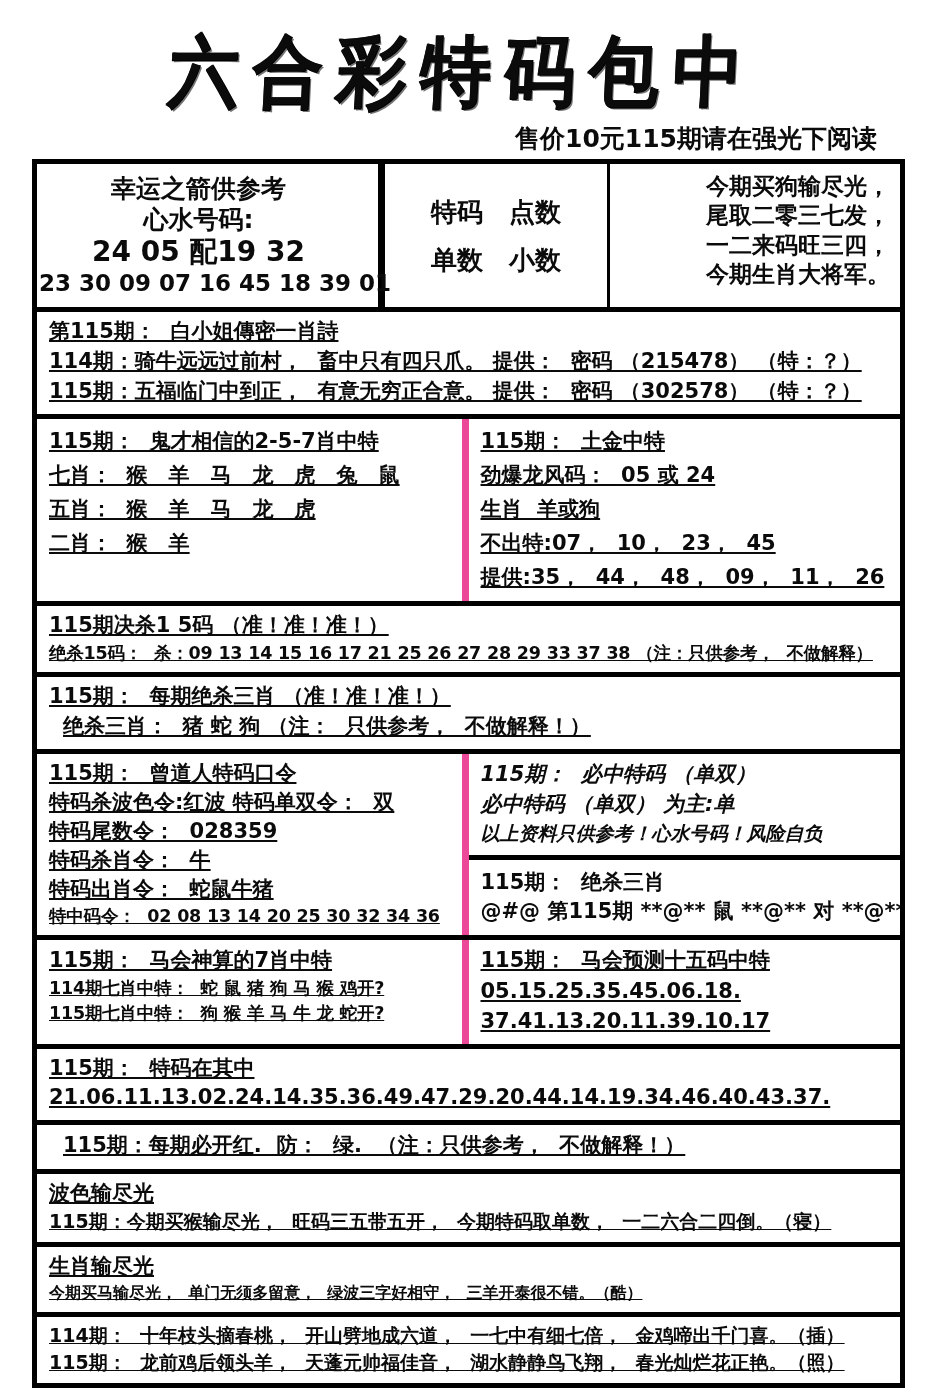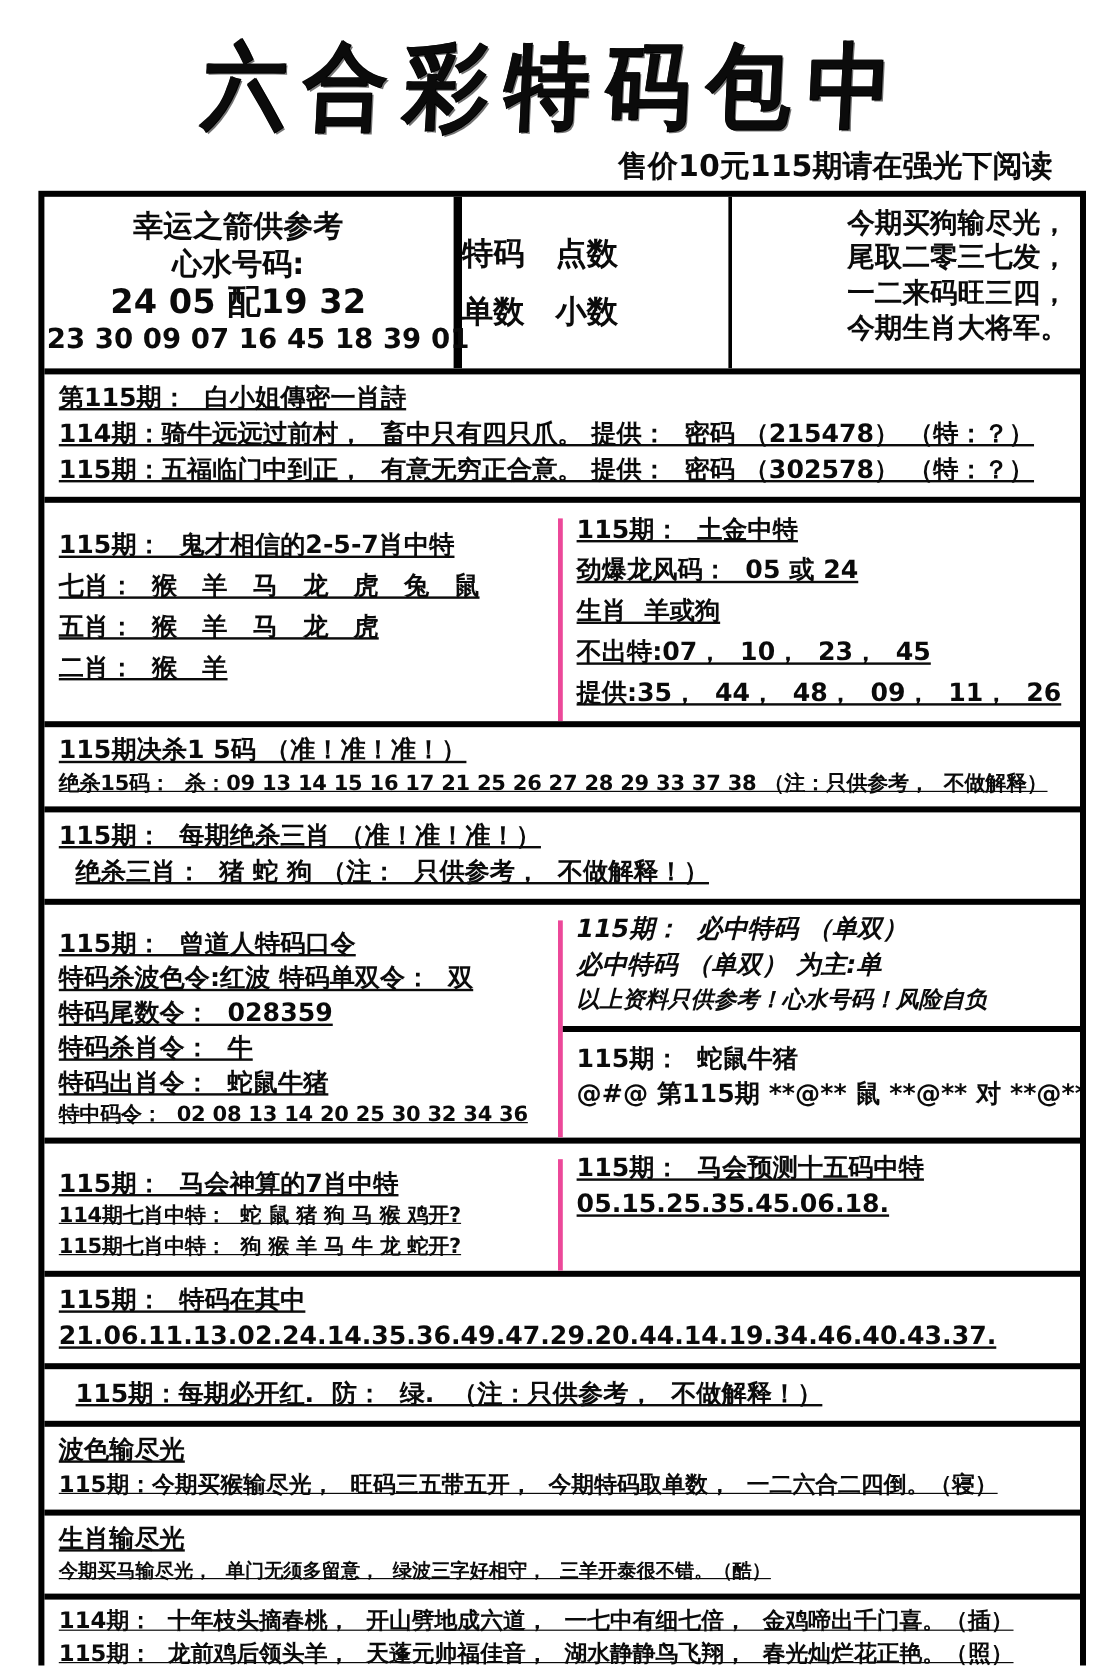--- a/index.html
+++ b/index.html
@@ -50,29 +50,29 @@
     width: 348px; border-right: 7px solid #000;
     text-align: center; padding: 10px 20px 10px 2px;
   }
   .lucky .line { line-height: 1.22; }
   .lucky-l1 { font-size: 25px; }
   .lucky-l2 { font-size: 25px; }
   .lucky-l3 { font-size: 28px; }
   .lucky-l4 { font-size: 23px; }
   .midbox {
     width: 222px; display: flex; flex-direction: column; justify-content: center;
-    gap: 22px; padding: 12px 0;
+    gap: 22px; text-align: center; padding: 12px 0;
   }
   .midbox .line { font-size: 26px; line-height: 1; }
   .poembox { flex: 1; border-left: 3px solid #000; display: flex; padding: 8px 10px 8px 0; text-align: center; }
   .poembox .inner { margin-left: auto; width: max-content; }
   .poembox .line { font-size: 23px; line-height: 1.28; }
 
   
-  .half-l { width: 50%; border-right: 4px solid #ec4899; margin-top: 13px; }
+  .half-l { width: 50%; border-right: 7px solid #ec4899; }
   .half-r { width: 50%; }
   .secC .line { line-height: 1.62; }
   .secF-left .line { line-height: 1.38; }
   .subbox1 { border-bottom: 5px solid #000; padding: 6px 12px 8px 12px; font-style: italic; }
   .subbox2 { padding: 8px 12px 8px 12px; }
   .secG .line { line-height: 1.45; }
 
   .indent { padding-left: 14px; }
   .gapline { line-height: 1.5; }
 </style>
@@ -154,35 +154,36 @@
         <div class="line">特码出肖令：  蛇鼠牛猪</div>
         <div class="line s18">特中码令：  02 08 13 14 20 25 30 32 34 36</div>
       </div>
       <div class="half-r">
         <div class="subbox1">
           <div class="line">115期：  必中特码 （单双）</div>
           <div class="line">必中特码 （单双） 为主:单</div>
           <div class="line s19">以上资料只供参考！心水号码！风险自负</div>
         </div>
         <div class="subbox2">
-          <div class="line">115期：  蛇鼠牛猪</div>
+          <div class="line">115期：  绝杀三肖</div>
           <div class="line">@#@ 第115期 **@** 鼠 **@** 对 **@**</div>
         </div>
       </div>
     </div>
 
     <div class="sec row secG">
       <div class="half-l pad">
         <div class="line">115期：  马会神算的7肖中特</div>
         <div class="line s18">114期七肖中特：  蛇 鼠 猪 狗 马 猴 鸡开?</div>
         <div class="line s18">115期七肖中特：  狗 猴 羊 马 牛 龙 蛇开?</div>
       </div>
       <div class="half-r pad">
         <div class="line">115期：  马会预测十五码中特</div>
         <div class="line">05.15.25.35.45.06.18.</div>
+        <div class="line">37.41.13.20.11.39.10.17</div>
       </div>
     </div>
 
     <div class="sec pad">
       <div class="line">115期：  特码在其中</div>
       <div class="line">21.06.11.13.02.24.14.35.36.49.47.29.20.44.14.19.34.46.40.43.37.</div>
     </div>
 
     <div class="sec pad">
       <div class="line indent gapline">115期：每期必开红.  防：  绿.  （注：只供参考，  不做解释！）</div>

